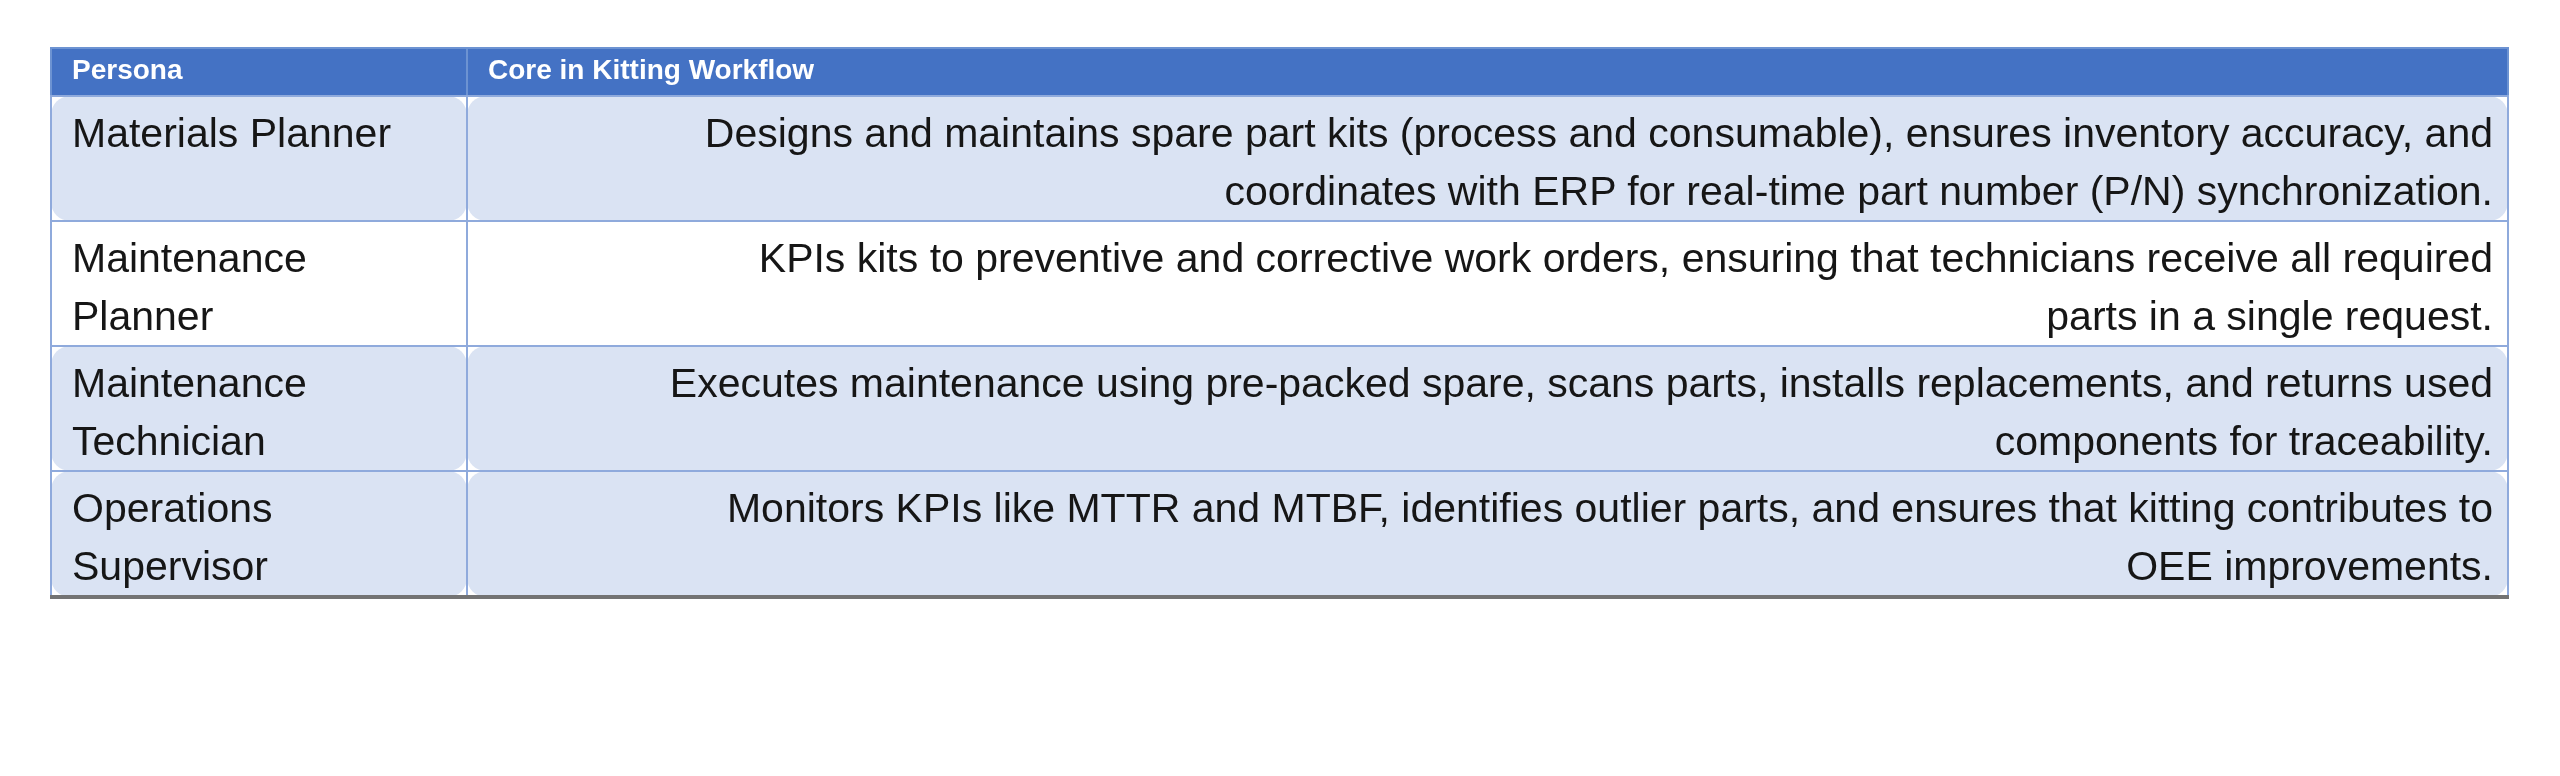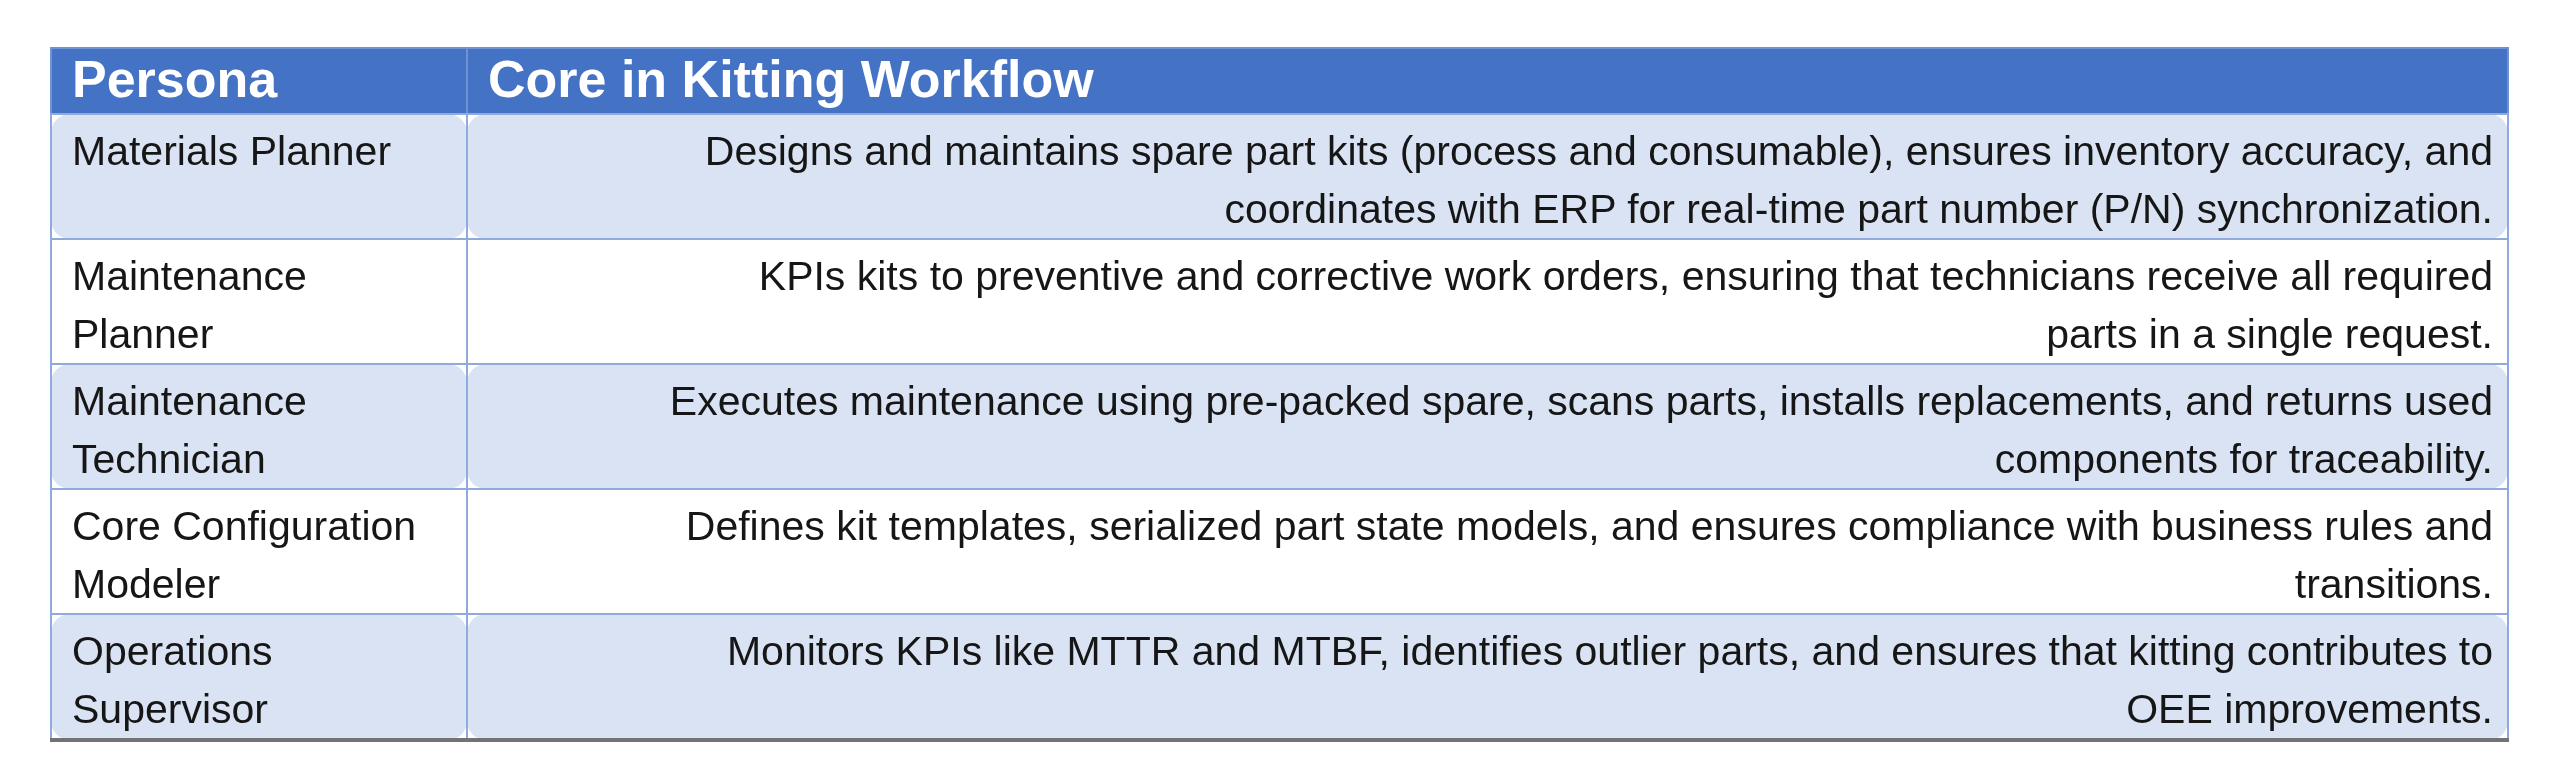--- a/index.html
+++ b/index.html
@@ -29,25 +29,25 @@
   }
   col.c1 { width: 416px; }
   col.c2 { width: 2041px; }
   th, td {
     border: 2px solid #8faadc;
     box-sizing: border-box;
   }
   thead th {
     background: #4472c4;
     color: #ffffff;
-    font-size: 52px;
+    font-size: 28px;
     font-weight: 700;
     text-align: left;
     vertical-align: middle;
-    height: 55px;
+    height: 48px;
     padding: 0 10px 4px 20px;
     border-color: #6d93d2;
     border-bottom-color: #8faadc;
   }
   tbody td {
     font-size: 41px;
     line-height: 58px;
     color: #161616;
     vertical-align: top;
     height: 123px;
@@ -89,26 +89,20 @@
 Planner</td>
         <td class="role">KPIs kits to preventive and corrective work orders, ensuring that technicians receive all required
 parts in a single request.</td>
       </tr>
       <tr class="band-a">
         <td class="persona">Maintenance
 Technician</td>
         <td class="role">Executes maintenance using pre-packed spare, scans parts, installs replacements, and returns used
 components for traceability.</td>
       </tr>
-      <tr class="band-b">
-        <td class="persona">Core Configuration
-Modeler</td>
-        <td class="role">Defines kit templates, serialized part state models, and ensures compliance with business rules and
-transitions.</td>
-      </tr>
       <tr class="band-a">
         <td class="persona">Operations
 Supervisor</td>
         <td class="role">Monitors KPIs like MTTR and MTBF, identifies outlier parts, and ensures that kitting contributes to
 OEE improvements.</td>
       </tr>
     </tbody>
   </table>
 </div>
 

